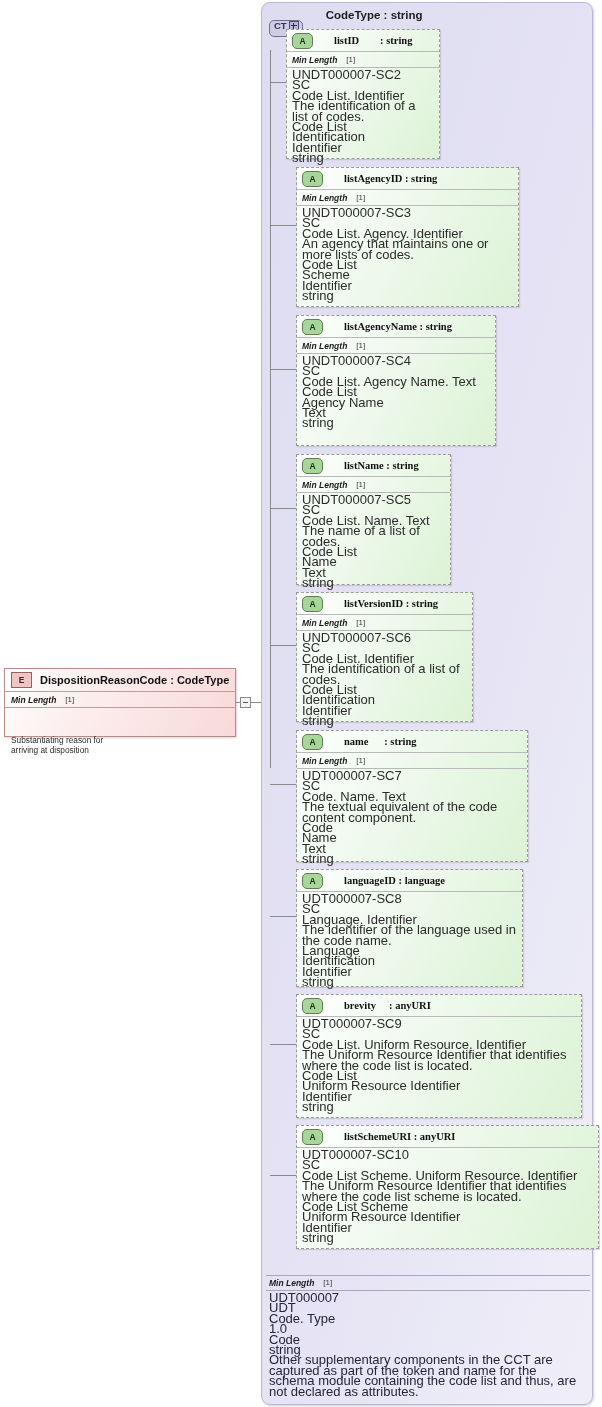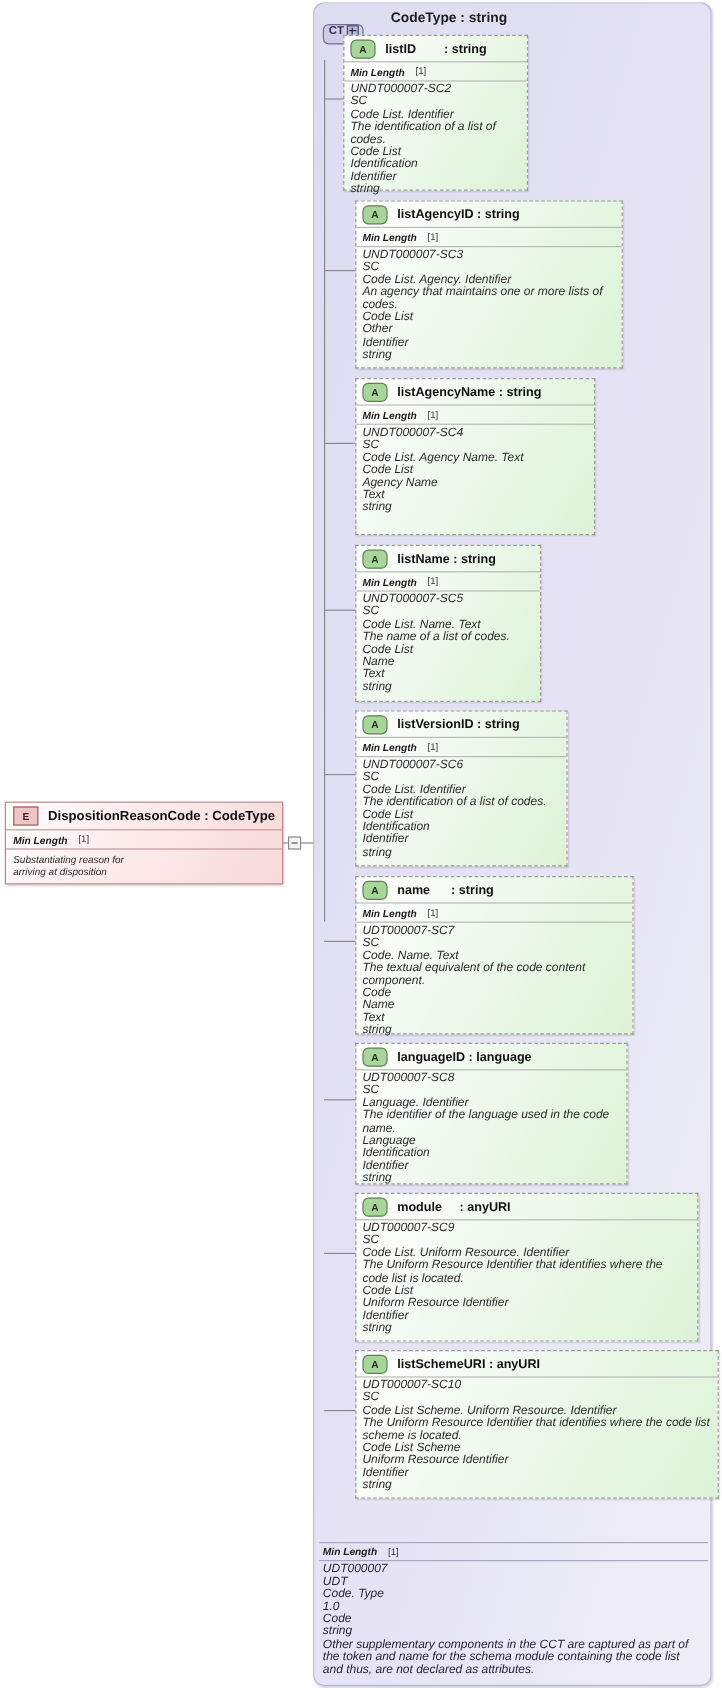--- a/index.html
+++ b/index.html
@@ -75,37 +75,37 @@
   .a-icon{
     width:19px;height:14px;
     border:1px solid #5f7f53;
     border-radius:5px;
     background:#a8d69a;
     display:inline-flex;align-items:center;justify-content:center;
     font-size:8.5px;font-weight:bold;color:#22331c;
     flex:0 0 auto;
   }
   .attr-name{
-    margin-left:8px;
+    margin-left:21px;
     font-size:10.5px;font-weight:bold;color:#101010;
     white-space:pre;
+    font-family:Liberation Serif, serif;
   }
   .facet-row{
     height:15px;
     display:flex;align-items:center;
     padding-left:5px;
     border-bottom:1px solid #b9b9b9;
     font-size:8.5px;
   }
   .facet-label{font-style:italic;font-weight:bold;color:#1a1a1a;}
   .facet-card{margin-left:9px;color:#3a3a3a;font-style:normal;font-size:8px;}
   .doc-lines{
     padding:2px 5px 3px 5px;
-    font-size:10px;
-    font-style:italic;
+    font-size:13px;
     color:#2b2b2b;
     line-height:10.4px;
   }
   .doc-lines div{white-space:normal;}
 
   
   .el-box{
     position:absolute;
     left:4px; top:668px; width:232px; height:69px;
     box-sizing:border-box;
@@ -124,21 +124,21 @@
     display:inline-flex;align-items:center;justify-content:center;
     font-size:8.5px;font-weight:bold;color:#4a2020;
     flex:0 0 auto;
   }
   .el-name{margin-left:8px;font-size:11px;font-weight:bold;color:#101010;white-space:pre;}
   .el-facet{
     height:15px;display:flex;align-items:center;padding-left:6px;
     border-bottom:1px solid #c49a9a;font-size:8.5px;
   }
   .el-doc{
-    padding:3px 6px;font-size:8.3px;font-style:italic;color:#2b2b2b;line-height:10.4px;
+    padding:3px 6px;font-size:8.3px;color:#2b2b2b;line-height:10.4px;margin-top:24px;
   }
 
   
   .ct-foot{
     position:absolute;
     left:4px; bottom:4px; width:324px;
     box-sizing:border-box;
   }
   .ct-foot .facet-row{
     border-bottom:1px solid #a8a6c2;
@@ -227,21 +227,21 @@
           <div class="facet-row">
             <span class="facet-label">Min Length</span>
             <span class="facet-card">[1]</span>
           </div>
           <div class="doc-lines">
             <div>UNDT000007-SC3</div>
             <div>SC</div>
             <div>Code List. Agency. Identifier</div>
             <div>An agency that maintains one or more lists of codes.</div>
             <div>Code List</div>
-            <div>Other</div>
+            <div>Scheme</div>
             <div>Identifier</div>
             <div>string</div>
           </div>
         </div>
         <div class="ln h-line" style="left: 8px; top: 222px; width: 26px;"></div>
         <div class="attr-box" style="left: 34px; top: 312px; width: 200px; height: 131px;">
           <div class="attr-head">
             <span class="a-icon">A</span>
             <span class="attr-name">listAgencyName : string</span>
           </div>
@@ -336,21 +336,21 @@
             <div>Language</div>
             <div>Identification</div>
             <div>Identifier</div>
             <div>string</div>
           </div>
         </div>
         <div class="ln h-line" style="left: 8px; top: 913px; width: 26px;"></div>
         <div class="attr-box" style="left: 34px; top: 991px; width: 286px; height: 124px;">
           <div class="attr-head">
             <span class="a-icon">A</span>
-            <span class="attr-name">module     : anyURI</span>
+            <span class="attr-name">brevity     : anyURI</span>
           </div>
           <div class="doc-lines">
             <div>UDT000007-SC9</div>
             <div>SC</div>
             <div>Code List. Uniform Resource. Identifier</div>
             <div>The Uniform Resource Identifier that identifies where the code list is located.</div>
             <div>Code List</div>
             <div>Uniform Resource Identifier</div>
             <div>Identifier</div>
             <div>string</div>

